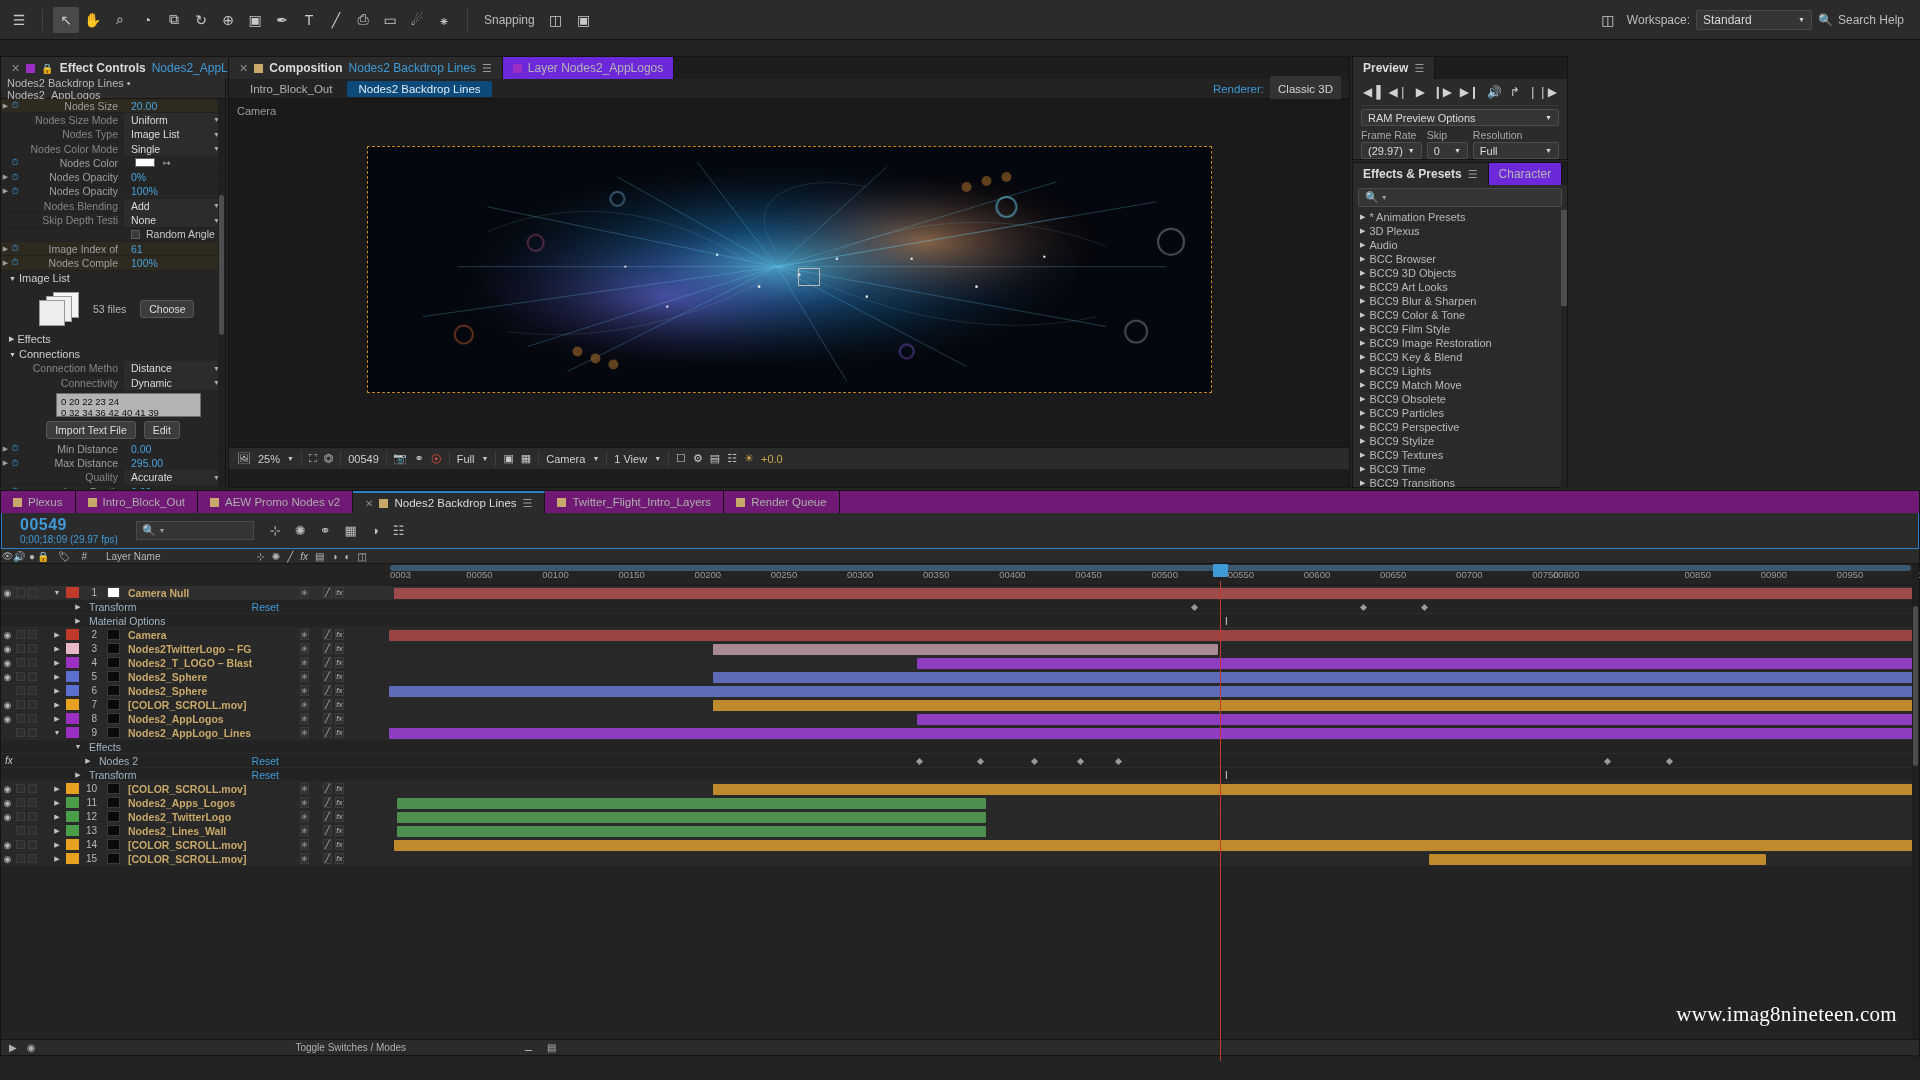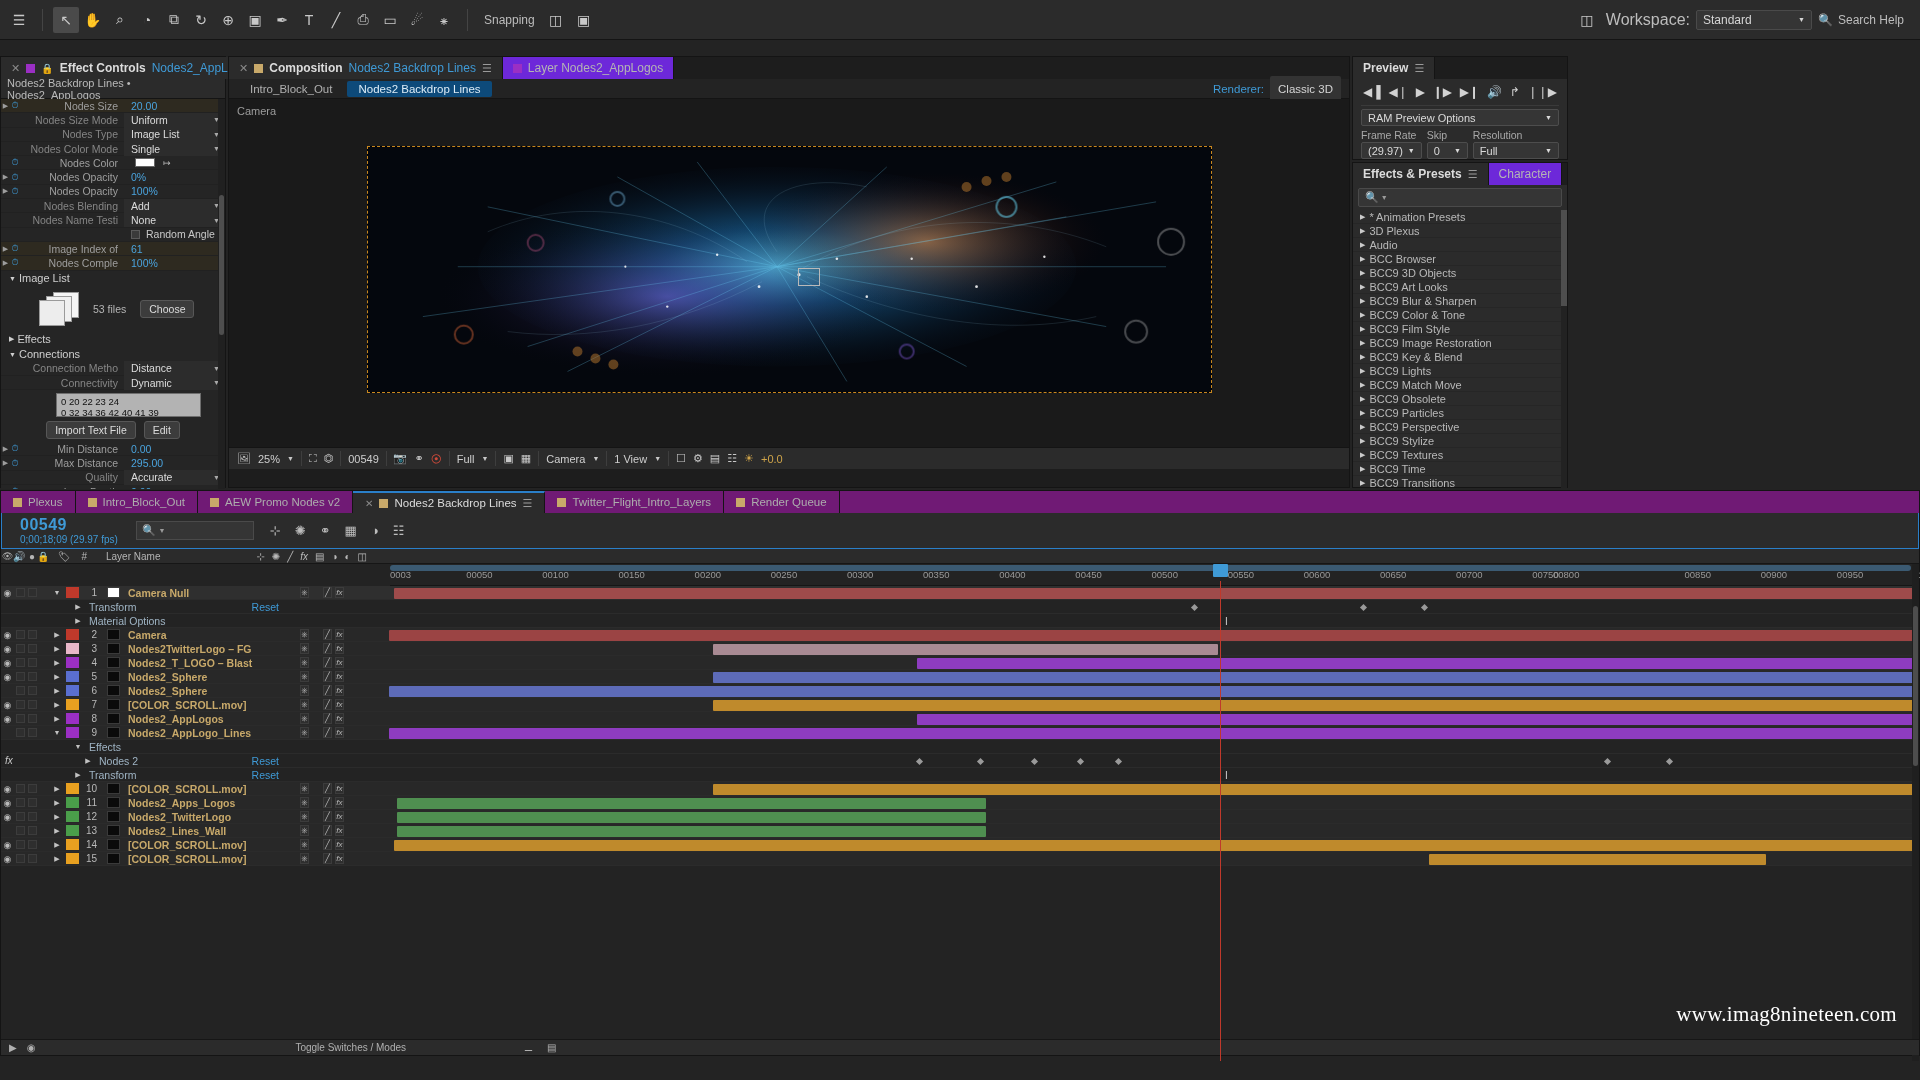--- a/index.html
+++ b/index.html
@@ -14,21 +14,21 @@
 
   
   .toolbar{position:absolute;left:0;top:0;width:1920px;height:40px;background:#2b2b2b;
     border-bottom:1px solid #141414;display:flex;align-items:center;padding:0 6px;gap:2px;}
   .tool{width:26px;height:26px;display:flex;align-items:center;justify-content:center;
     border-radius:2px;color:#c9c9c9;font-size:14px;cursor:default;}
   .tool.active{background:#4a4a4a;}
   .tsep{width:1px;height:22px;background:#444;margin:0 8px;}
   .snaplbl{font-size:12px;color:#bdbdbd;margin:0 6px;}
   .tb-right{margin-left:auto;display:flex;align-items:center;gap:6px;padding-right:10px;}
-  .wslabel{color:#bdbdbd;font-size:16px;}
+  .wslabel{color:#bdbdbd;font-size:12px;}
   .wsbox{background:#353535;border:1px solid #4a4a4a;height:20px;min-width:116px;
     display:flex;align-items:center;justify-content:space-between;padding:0 6px;
     color:#d6d6d6;font-size:12px;border-radius:2px;}
   .searchhelp{display:flex;align-items:center;gap:5px;color:#bdbdbd;font-size:12px;}
 
   
   .panel{position:absolute;background:#2b2b2b;border:1px solid #141414;}
   .ptabbar{height:22px;background:#1d1d1d;display:flex;align-items:stretch;font-size:12px;}
   .ptab{display:flex;align-items:center;gap:6px;padding:0 10px;color:#b4b4b4;
     background:#6d28d9;border-right:1px solid #141414;cursor:default;white-space:nowrap;}
@@ -265,21 +265,21 @@
           </div>
           <div class="ec-row">
             <span class="tw"></span>
             <span class="stopw"></span>
             <span class="ec-lbl dim" style="width: 104px;">Nodes Blending</span>
             <span class="ec-val">Add<span class="dd-ar">▼</span></span>
           </div>
           <div class="ec-row">
             <span class="tw"></span>
             <span class="stopw"></span>
-            <span class="ec-lbl dim" style="width: 104px;">Nodes Name Testi</span>
+            <span class="ec-lbl dim" style="width: 104px;">Skip Depth Testi</span>
             <span class="ec-val">None<span class="dd-ar">▼</span></span>
           </div>
           <div class="ec-row">
             <span class="tw"></span>
             <span class="stopw"></span>
             <span class="ec-lbl" style="width: 104px;"></span>
             <span class="ec-val plain">
               <span style="width: 9px; height: 9px; background: rgb(58, 58, 58); border: 1px solid rgb(90, 90, 90); display: inline-block; margin-right: 6px;"></span>
               <span style="color: rgb(201, 201, 201);">Random Angle</span>
             </span>

